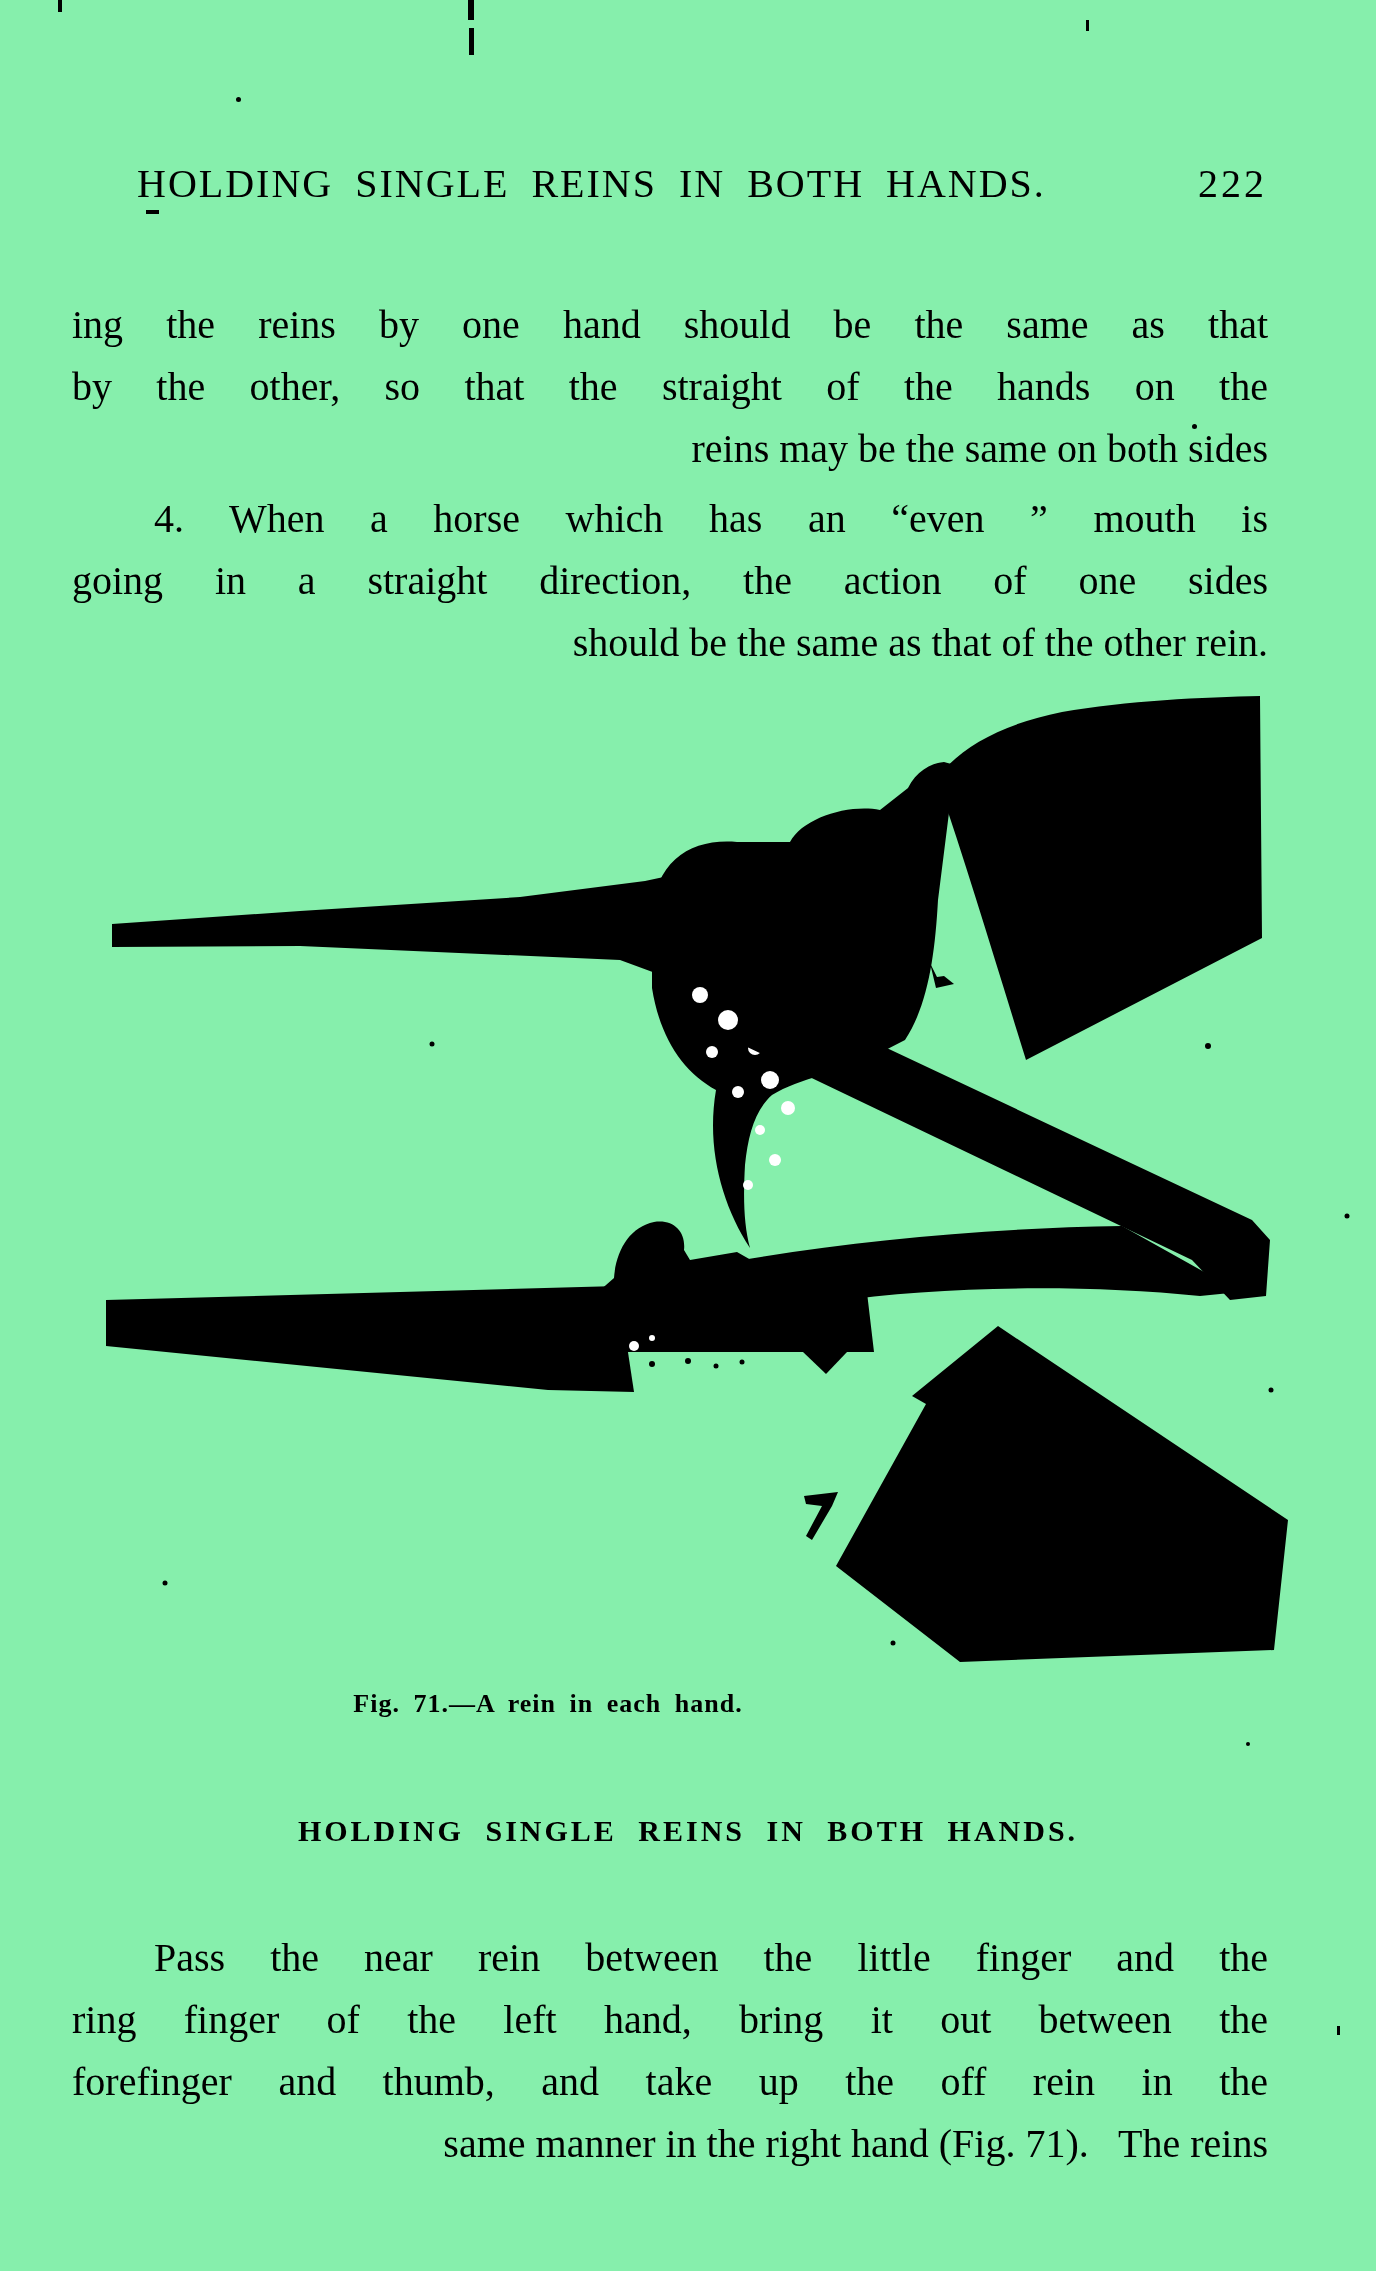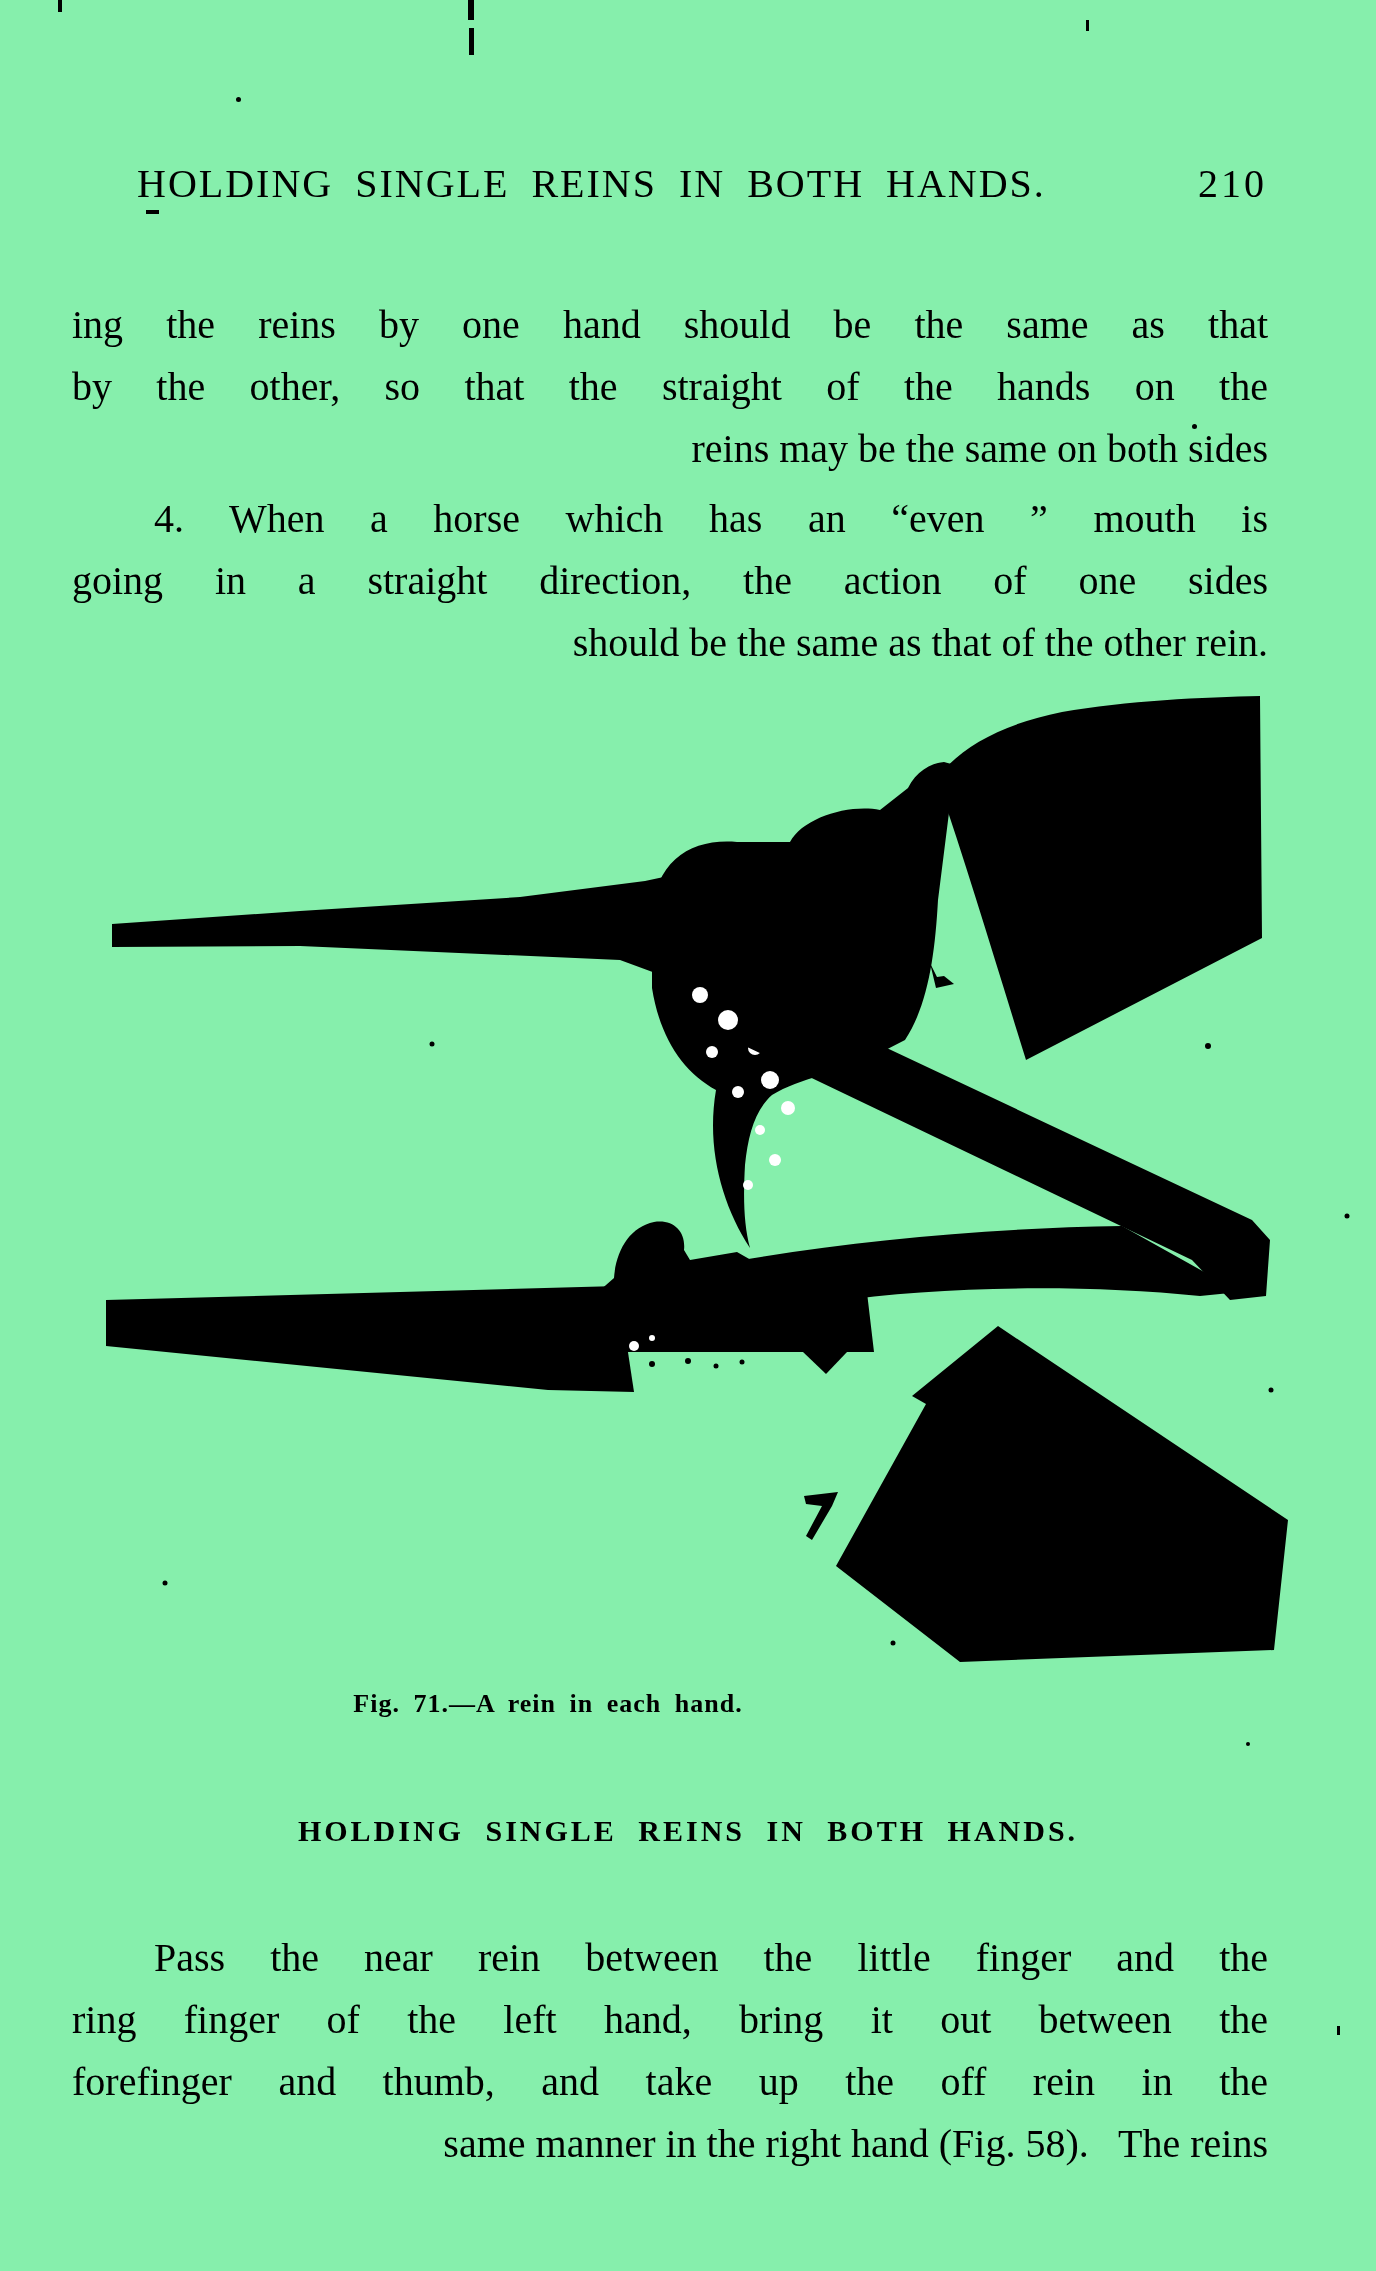--- a/index.html
+++ b/index.html
@@ -42,21 +42,21 @@
   <div class="speck" style="left:469px;top:28px;width:5px;height:27px"></div>
   <div class="speck" style="left:1086px;top:20px;width:3px;height:11px"></div>
   <div class="speck round" style="left:236px;top:97px;width:5px;height:5px"></div>
   <div class="speck" style="left:146px;top:210px;width:13px;height:4px"></div>
   <div class="speck round" style="left:1192px;top:424px;width:5px;height:5px"></div>
   <div class="speck round" style="left:1246px;top:1742px;width:4px;height:4px"></div>
   <div class="speck" style="left:1337px;top:2026px;width:3px;height:9px"></div>
 
   <div class="running-header">
     <span>HOLDING SINGLE REINS IN BOTH HANDS.</span>
-    <span class="pagenum">210</span>
+    <span class="pagenum">222</span>
   </div>
 
   <div class="para" style="top:258px">
       <div class="line just">ing the reins by one hand should be the same as that</div>
       <div class="line just">by the other, so that the straight of the hands on the</div>
       <div class="line">reins may be the same on both sides</div>
     </div>
   <div class="para indent" style="top:452px">
       <div class="line just">4. When a horse which has an “even ” mouth is</div>
       <div class="line just">going in a straight direction, the action of one sides</div>
@@ -135,16 +135,16 @@
   </svg>
 
   <div class="fig-caption">Fig. 71.—A rein in each hand.</div>
 
   <div class="section-heading">HOLDING SINGLE REINS IN BOTH HANDS.</div>
 
   <div class="para indent" style="top:1891px">
       <div class="line just">Pass the near rein between the little finger and the</div>
       <div class="line just">ring finger of the left hand, bring it out between the</div>
       <div class="line just">forefinger and thumb, and take up the off rein in the</div>
-      <div class="line">same manner in the right hand (Fig. 58).  The reins</div>
+      <div class="line">same manner in the right hand (Fig. 71).  The reins</div>
     </div>
 
 </div>
 
 </body></html>

